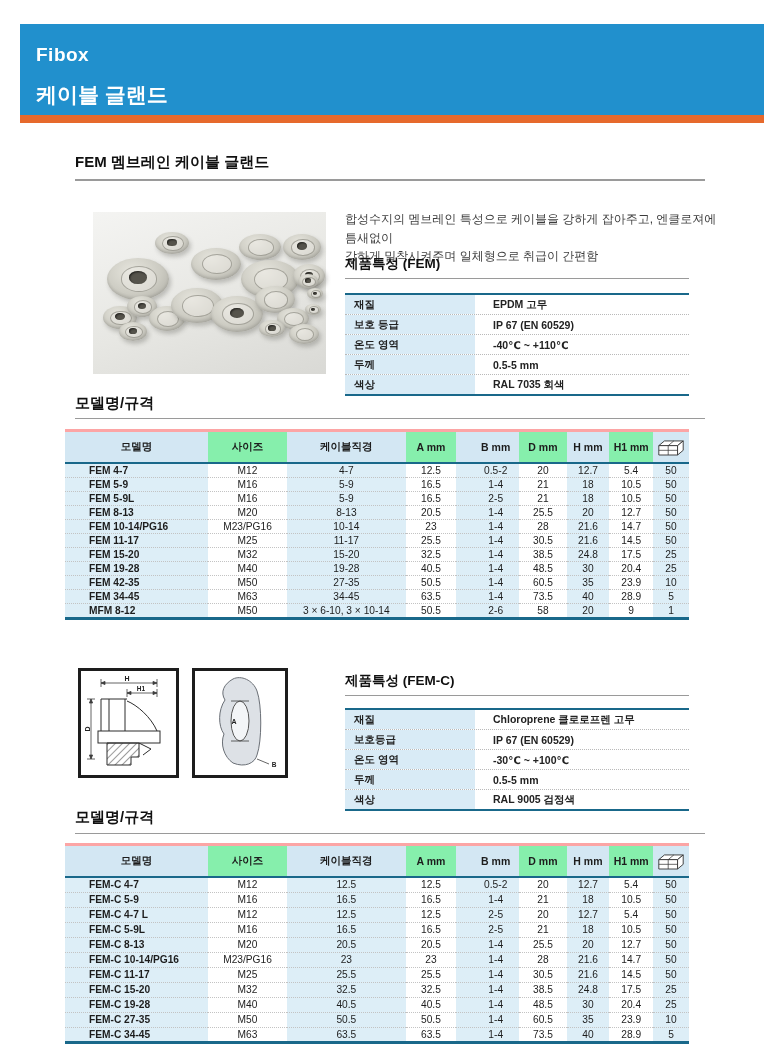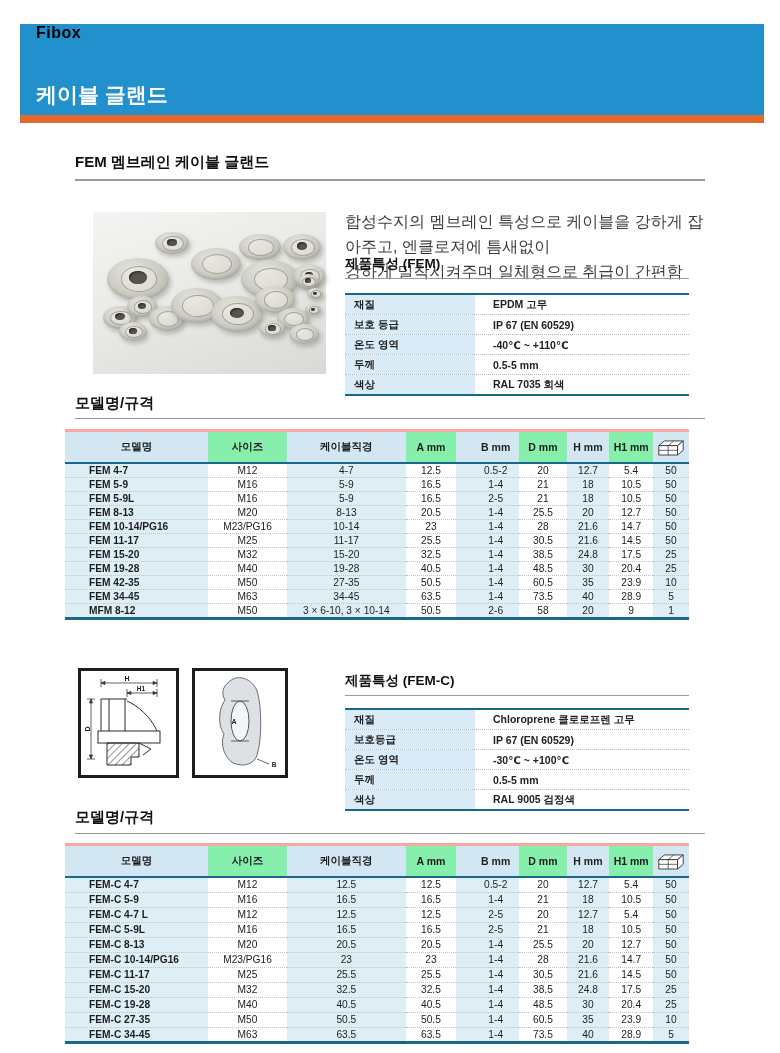--- a/index.html
+++ b/index.html
@@ -1,42 +1,42 @@
 <!DOCTYPE html>
 <html><head>
 <meta charset="utf-8">
 <style>
   html,body{margin:0;padding:0;background:#fff;}
   .page{position:relative;width:780px;height:1053px;background:#fff;overflow:hidden;
         font-family:"Liberation Sans","DejaVu Sans",sans-serif;color:#1c1c1c;}
 
   
   .banner{position:absolute;left:20px;top:24px;width:744px;height:91px;background:#2190cd;}
-  .brand{position:absolute;left:16px;top:0;font-size:16px;font-weight:700;color:#000000;letter-spacing:.5px;}
+  .brand{position:absolute;left:16px;top:20px;font-size:19px;font-weight:700;color:#ffffff;letter-spacing:.5px;}
   .banner-title{position:absolute;left:16px;bottom:6px;margin:0;font-size:21px;font-weight:700;color:#ffffff;}
   .banner-accent{position:absolute;left:20px;top:115px;width:744px;height:8px;background:#e6692c;}
 
   
   .h2{position:absolute;margin:0;font-size:15px;font-weight:700;color:#101010;}
   .rule{position:absolute;height:2px;background:#9a9a9a;}
   .h3{position:absolute;margin:0;font-size:13.5px;font-weight:700;color:#101010;}
   .rule-thin{position:absolute;height:1px;background:#9a9a9a;}
 
   
   .photo{position:absolute;left:93px;top:212px;width:233px;height:162px;
          background:linear-gradient(160deg,#f4f4f2 0%,#e7e7e3 55%,#d9d9d5 100%);}
   .gland{position:absolute;border-radius:50%;
          background:radial-gradient(ellipse at 40% 32%,#e6e5dd 0%,#cccbc2 55%,#a9a8a0 100%);
          box-shadow:2px 3px 4px rgba(90,90,85,.32), inset 0 -2px 3px rgba(0,0,0,.12);}
   .gland .ring{position:absolute;left:22%;top:20%;width:56%;height:56%;border-radius:50%;
          border:1px solid rgba(115,113,103,.55);background:rgba(235,234,228,.55);}
   .gland .hole{position:absolute;left:36%;top:32%;width:28%;height:30%;border-radius:50%;
          background:#56544c;box-shadow:inset 1px 1px 2px rgba(0,0,0,.6);}
 
-  .desc{position:absolute;left:345px;top:210px;width:372px;margin:0;font-size:16px;
+  .desc{position:absolute;left:345px;top:210px;width:372px;margin:0;font-size:12px;
         line-height:1.55;color:#3c3c3c;font-weight:500;}
 
   
   .prop{position:absolute;width:344px;border-top:2px solid #19688a;border-bottom:2px solid #19688a;}
   .prow{display:flex;height:19px;border-bottom:1px dotted #b9b9b9;}
   .prow:last-child{border-bottom:none;}
   .plabel{width:130px;background:#d9ebf6;font-size:10.5px;font-weight:700;
           display:flex;align-items:center;padding-left:9px;box-sizing:border-box;color:#222;}
   .pvalue{flex:1;font-size:10.5px;font-weight:600;display:flex;align-items:center;
           padding-left:18px;color:#222;}

